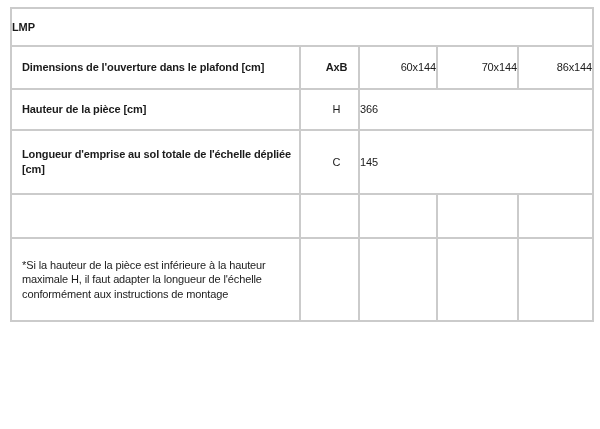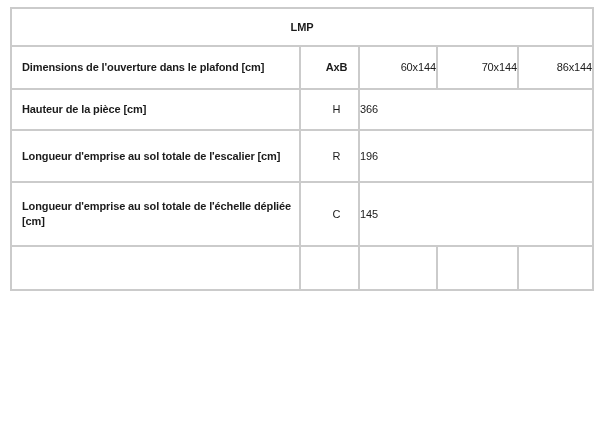--- a/index.html
+++ b/index.html
@@ -34,21 +34,21 @@
   tr.r-title   { height: 38px; }
   tr.r-header  { height: 43px; }
   tr.r-h       { height: 41px; }
   tr.r-hmin    { height: 59px; }
   tr.r-r       { height: 52px; }
   tr.r-c       { height: 64px; }
   tr.r-empty   { height: 44px; }
   tr.r-foot    { height: 83px; }
 
   td.title-cell {
-    text-align: center;
+    text-align: left;
     font-weight: bold;
     font-size: 12px;
     border-right: 2px solid #3f3f3f;
   }
   td.label-cell {
     font-weight: bold;
     padding: 4px 0 4px 10px;
     text-align: left;
   }
   td.symbol-cell {
@@ -95,35 +95,37 @@
         <td class="size-cell">86x144</td>
       </tr>
 
       <tr class="r-h">
         <td class="label-cell">Hauteur de la pièce [cm]</td>
         <td class="symbol-cell">H</td>
         <td class="value-cell" colspan="3">366</td>
       </tr>
 
 
-      <tr class="r-r">
-        <td class="label-cell">Longueur d'emprise au sol totale de l'escalier [cm]</td>
-        <td class="symbol-cell">R</td>
-        <td class="value-cell" colspan="3">196</td>
-      </tr>
 
       <tr class="r-c">
         <td class="label-cell">Longueur d'emprise au sol totale de l'échelle dépliée [cm]</td>
         <td class="symbol-cell">C</td>
         <td class="value-cell" colspan="3">145</td>
       </tr>
 
       <tr class="r-empty">
         <td></td>
         <td></td>
         <td></td>
         <td></td>
         <td></td>
       </tr>
 
+      <tr class="r-foot">
+        <td class="footnote-cell">*Si la hauteur de la pièce est inférieure à la hauteur maximale H, il faut adapter la longueur de l'échelle conformément aux instructions de montage</td>
+        <td></td>
+        <td></td>
+        <td></td>
+        <td></td>
+      </tr>
     </tbody>
   </table>
 </div>
 
 </body></html>

